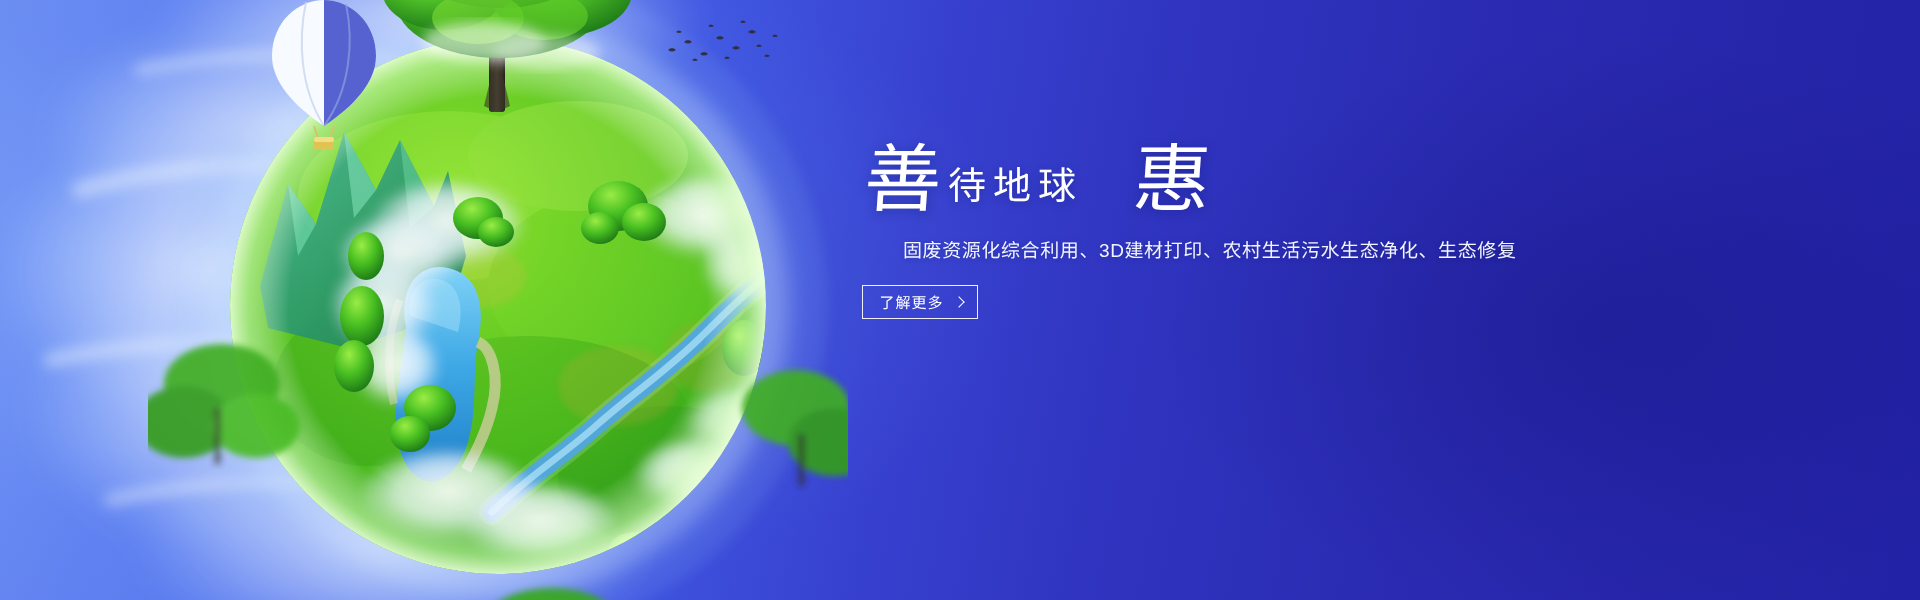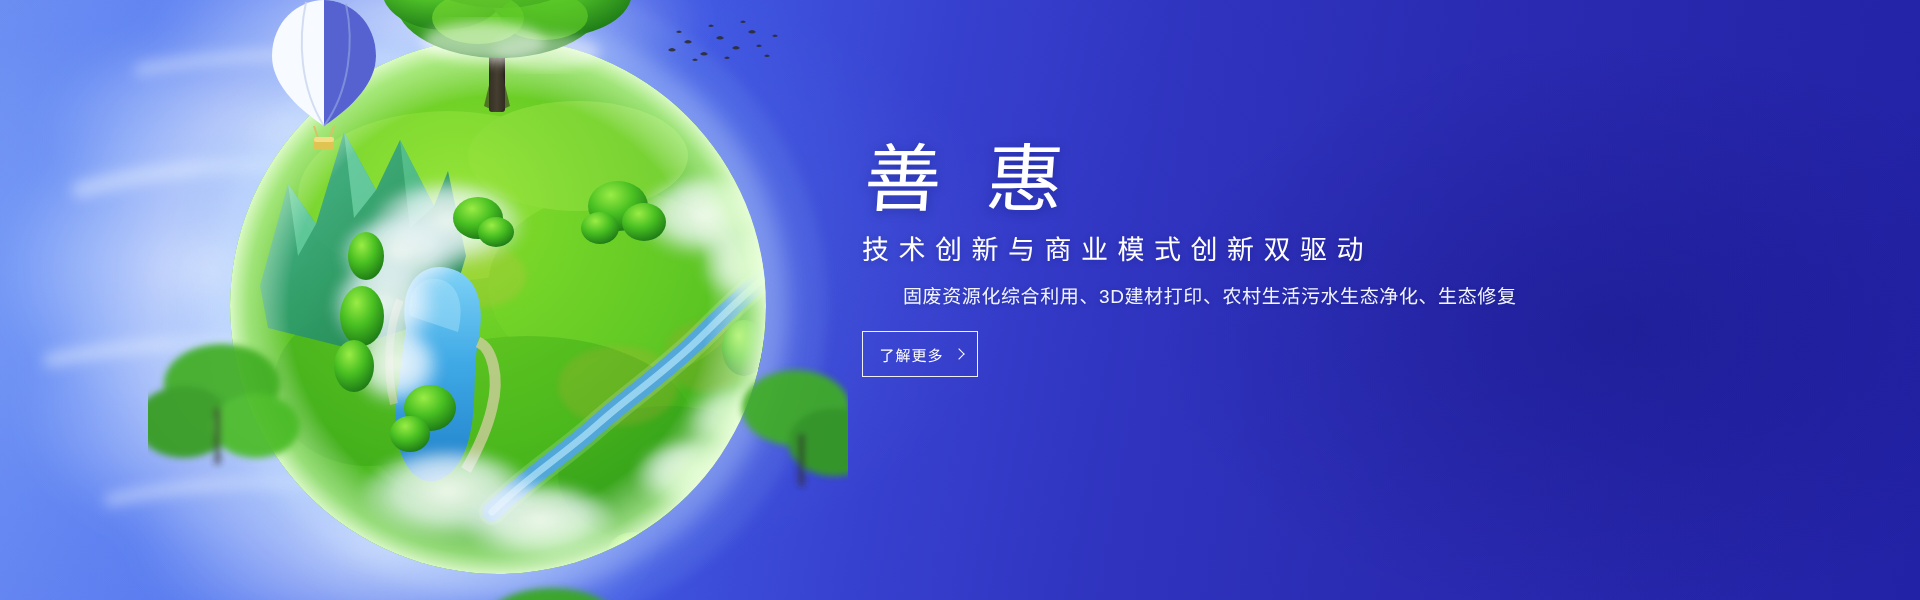--- a/index.html
+++ b/index.html
@@ -140,21 +140,21 @@
     margin-left: 41px;
   }
 
   .cta {
     margin-top: 22px;
     display: inline-flex;
     align-items: center;
     justify-content: center;
     gap: 11px;
     width: 116px;
-    height: 46px;
+    height: 34px;
     border: 1px solid rgba(255,255,255,.92);
     background: transparent;
     color: #fff;
     font-size: 15px;
     letter-spacing: 1px;
     font-family: inherit;
     cursor: pointer;
     padding: 0 2px 0 4px;
     box-sizing: border-box;
   }
@@ -406,27 +406,27 @@
         </g>
       </g>
     </svg>
   </div>
 
   <div class="copy">
 
     <div class="headline">
       <span class="hl-group">
         <span class="hl-big">善</span>
+        <span class="hl-small">待地球</span>
       </span>
       <span class="hl-group">
         <span class="hl-big">惠</span>
       </span>
     </div>
 
-    <div class="subtitle">技术创新与商业模式创新双驱动</div>
 
     <div class="desc">固废资源化综合利用、3D建材打印、农村生活污水生态净化、生态修复</div>
 
     <button class="cta" type="button">
       <span>了解更多</span>
       <span class="cta-chevron"></span>
     </button>
 
   </div>
 </div>

